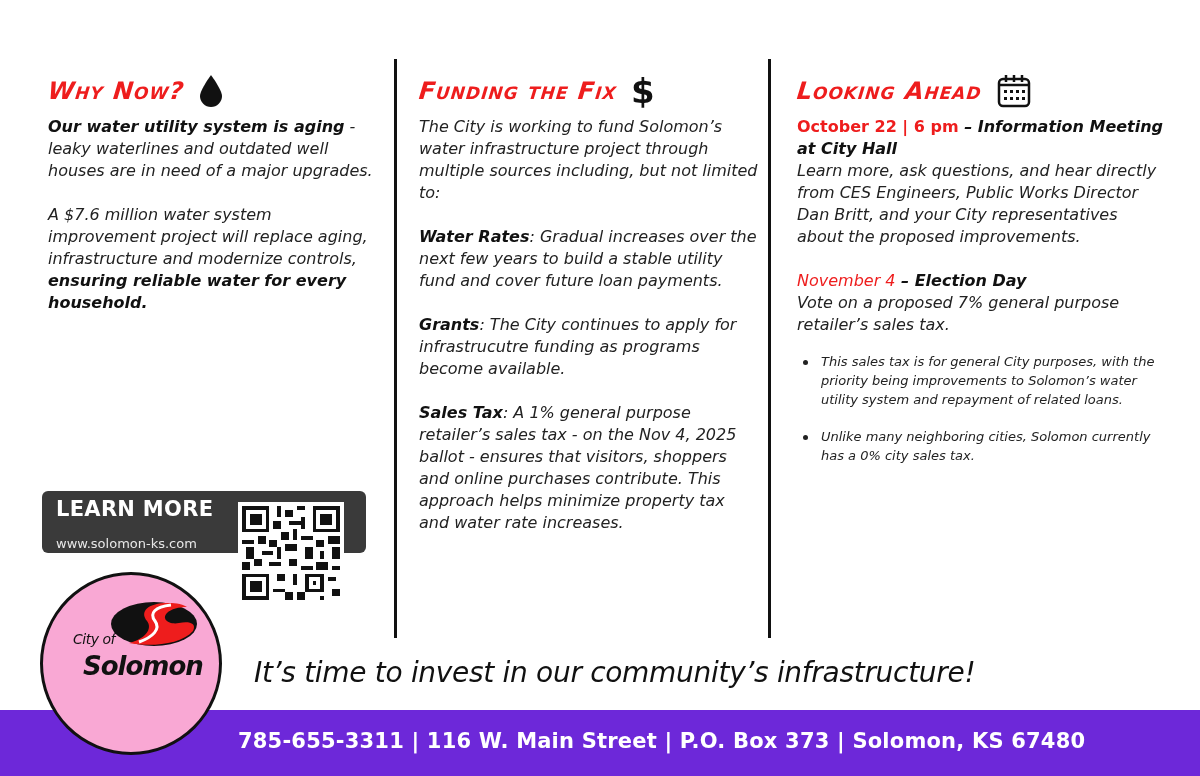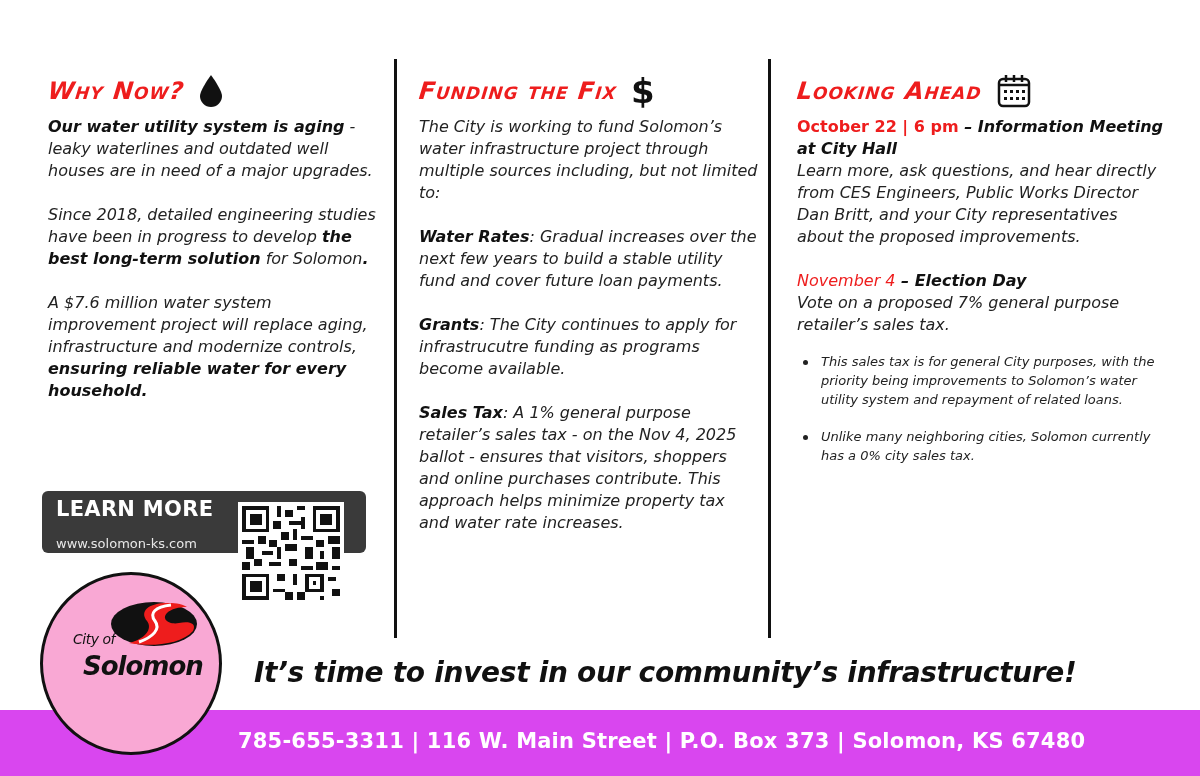--- a/index.html
+++ b/index.html
@@ -37,25 +37,25 @@
     background:#3a3a3a; border-radius:6px;
   }
   .learn-title { position:absolute; left:14px; top:6px; font-size:21px; font-weight:bold; color:#fff; letter-spacing:0.3px; }
   .learn-url { position:absolute; left:14px; top:37px; font-size:13px; color:#e8e8e8;margin-top:8px; }
   .qr {
     position:absolute; left:238px; top:502px; width:106px; height:102px; background:#fff;
     padding:4px;
   }
 
   .tagline {
-    position:absolute; left:254px; top:656px; font-size:28px; font-weight:bold; font-style:italic;
+    position:absolute; left:254px; top:656px; font-size:28px; font-weight:normal; font-style:italic;
     color:#111; letter-spacing:-0.3px; white-space:nowrap;
   }
 
-  .footer { position:absolute; left:0; top:710px; width:1200px; height:66px; background:#d946ef; }
+  .footer { position:absolute; left:0; top:710px; width:1200px; height:66px; background:#6d28d9; }
   .footer-text {
     position:absolute; left:238px; top:19px; font-size:21px; font-weight:bold; color:#fff;
     letter-spacing:0.2px; white-space:nowrap;
   }
 
   .logo-circle {
     position:absolute; left:40px; top:572px; width:182px; height:183px; border-radius:50%;
     background:#f9a8d4; border:3px solid #111;
   }
   .logo-cityof { position:absolute; left:30px; top:56px; font-size:14px; font-style:italic; color:#111; letter-spacing:-0.5px; }
@@ -69,23 +69,20 @@
   <div class="heading">
     <span class="heading-text">Why Now?</span>
     <span class="heading-icon">
       <svg width="24" height="34" viewBox="0 0 24 34">
           <path d="M12 1 C12 1 1 16 1 22 A11 11 0 0 0 23 22 C23 16 12 1 12 1 Z" fill="#111"></path>
         </svg>
     </span>
   </div>
   <p class="para">
     <b>Our water utility system is aging</b><span> - leaky waterlines and outdated well houses are in need of a major upgrades.</span>
-  </p>
-  <p class="para">
-    <span>Since 2018, detailed engineering studies have been in progress to develop </span><b>the best long-term solution</b><span> for Solomon</span><b>.</b>
   </p>
   <p class="para">
     <span>A $7.6 million water system improvement project will replace aging, infrastructure and modernize controls, </span><b>ensuring reliable water for every household.</b>
   </p>
 </section>
 
 <div class="divider div1"></div>
 <div class="divider div2"></div>
 
 <section class="col col2">

